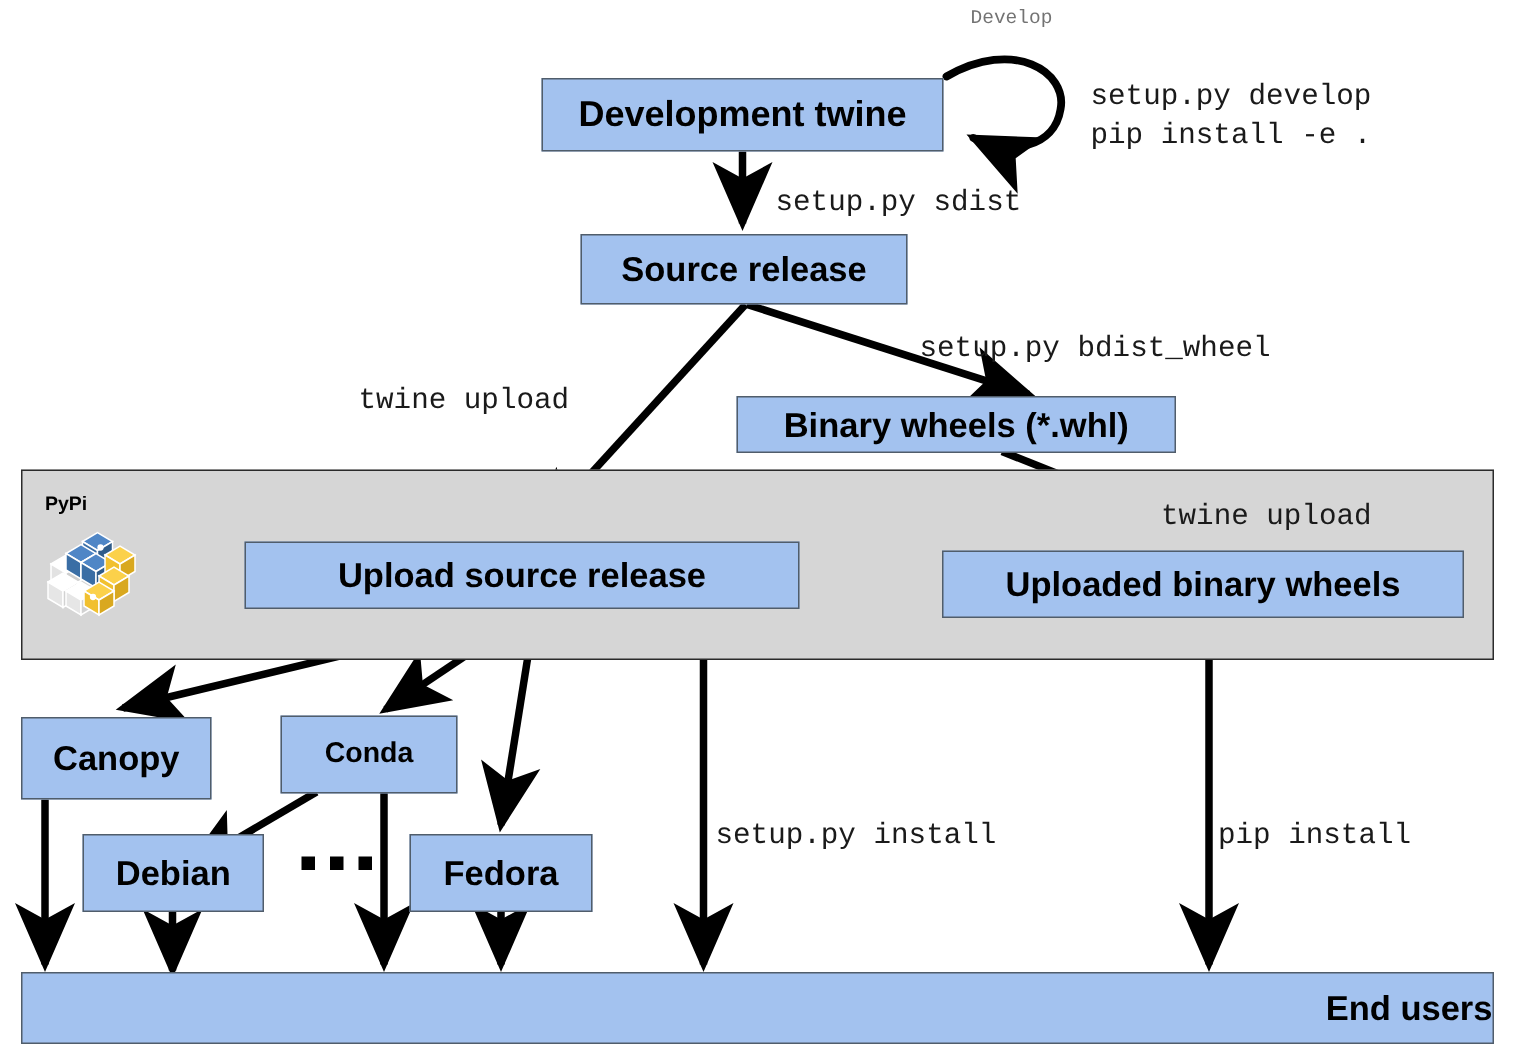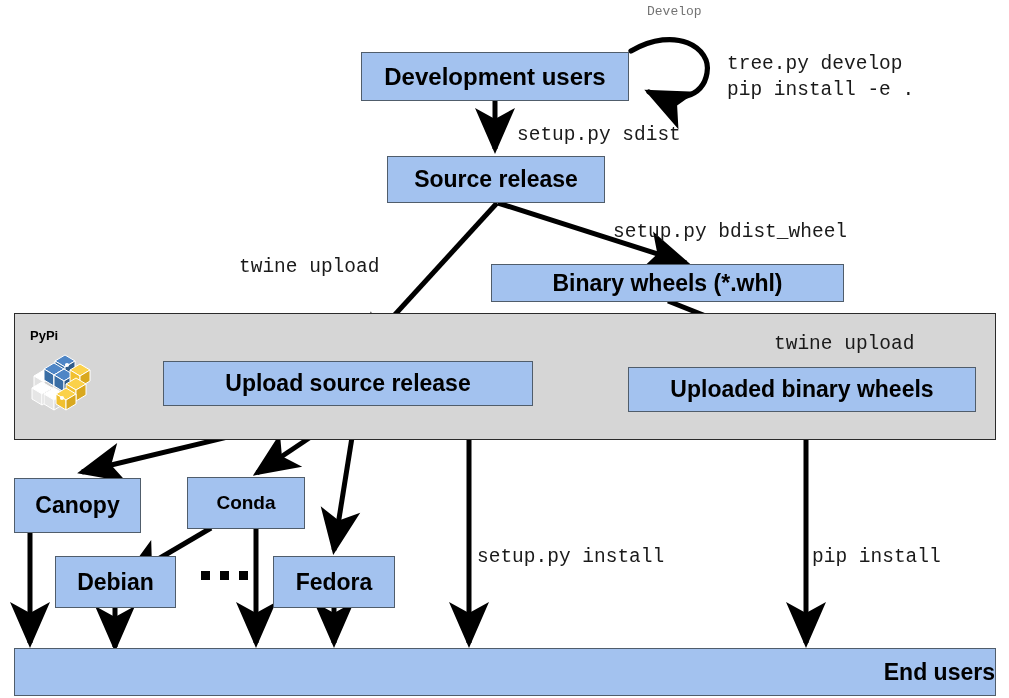--- a/index.html
+++ b/index.html
@@ -170,25 +170,25 @@
 
         <polygon points="30,42 40,36 50,42 40,48" fill="#fbd14a"></polygon>
         <polygon points="30,42 40,48 40,58 30,52" fill="#f1c02f"></polygon>
         <polygon points="40,48 50,42 50,52 40,58" fill="#d9a81f"></polygon>
       </g>
       <circle cx="41" cy="13" r="2.1" fill="#ffffff"></circle>
       <circle cx="36" cy="46" r="2.1" fill="#ffffff"></circle>
     </svg>
   </div>
 
-  <div class="node" style="left:361px; top:52px; width:268px; height:49px; font-size:24px;">Development  users</div>
+  <div class="node" style="left:361px; top:52px; width:268px; height:49px; font-size:24px;">Development  twine</div>
 
   <div class="node" style="left:387px; top:156px; width:218px; height:47px; font-size:23px;">Source release</div>
 
-  <div class="node" style="left:491px; top:264px; width:353px; height:38px; font-size:23px;">Binary wheels (*.whl)</div>
+  <div class="node" style="left:491px; top:264px; width:293px; height:38px; font-size:23px;">Binary wheels (*.whl)</div>
 
   <div class="node" style="left:163px; top:361px; width:370px; height:45px; font-size:23px;">Upload source release</div>
 
   <div class="node" style="left:628px; top:367px; width:348px; height:45px; font-size:23px;">Uploaded binary wheels</div>
 
   <div class="node" style="left:14px; top:478px; width:127px; height:55px; font-size:23px;">Canopy</div>
 
   <div class="node" style="left:187px; top:477px; width:118px; height:52px; font-size:19px;">Conda</div>
 
   <div class="node" style="left:55px; top:556px; width:121px; height:52px; font-size:23px;">Debian</div>
@@ -200,21 +200,21 @@
   </div>
 
   <div class="dots" style="left:201px; top:571px;">
     <i></i>
       <i></i>
       <i></i>
   </div>
 
   <div class="plain-label" style="left:647px; top:4px;">Develop</div>
 
-  <div class="cmd" style="left:727px; top:52px;">tree.py develop
+  <div class="cmd" style="left:727px; top:52px;">setup.py develop
 pip install -e .</div>
 
   <div class="cmd" style="left:517px; top:123px;">setup.py sdist</div>
 
   <div class="cmd" style="left:613px; top:220px;">setup.py bdist_wheel</div>
 
   <div class="cmd" style="left:239px; top:255px;">twine upload</div>
 
   <div class="cmd" style="left:774px; top:332px;">twine upload</div>
 

